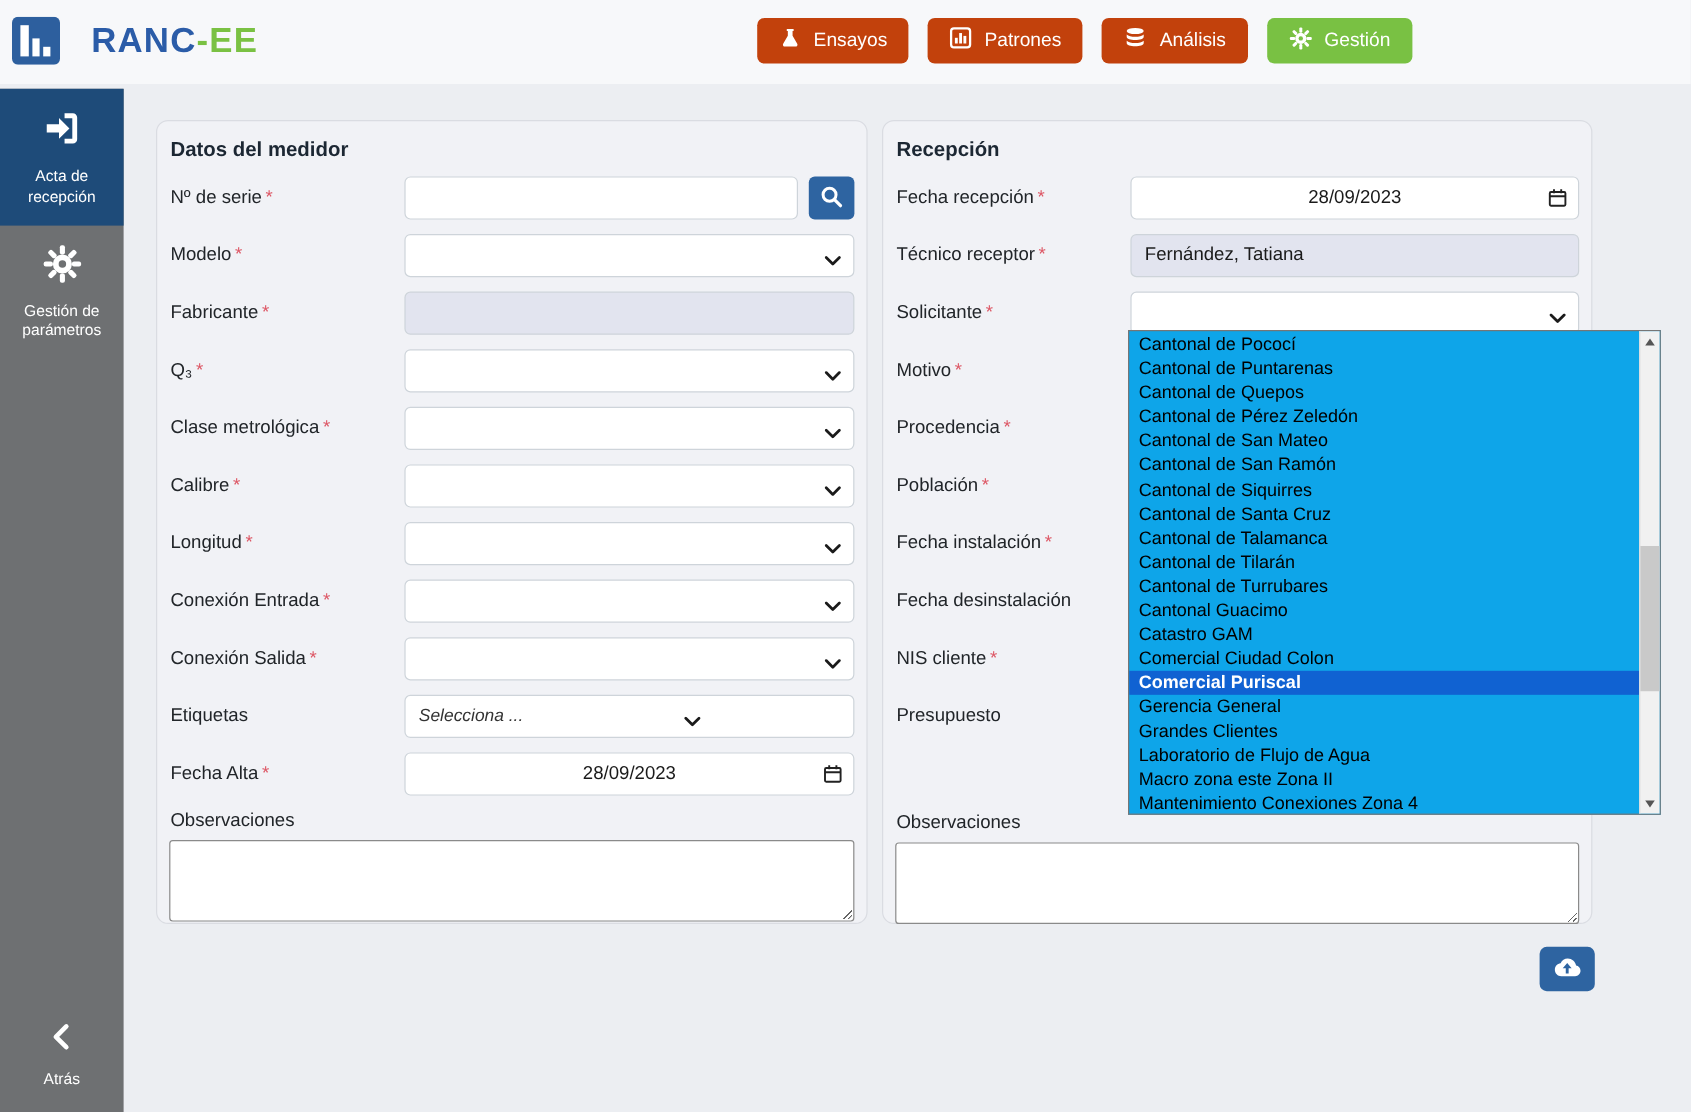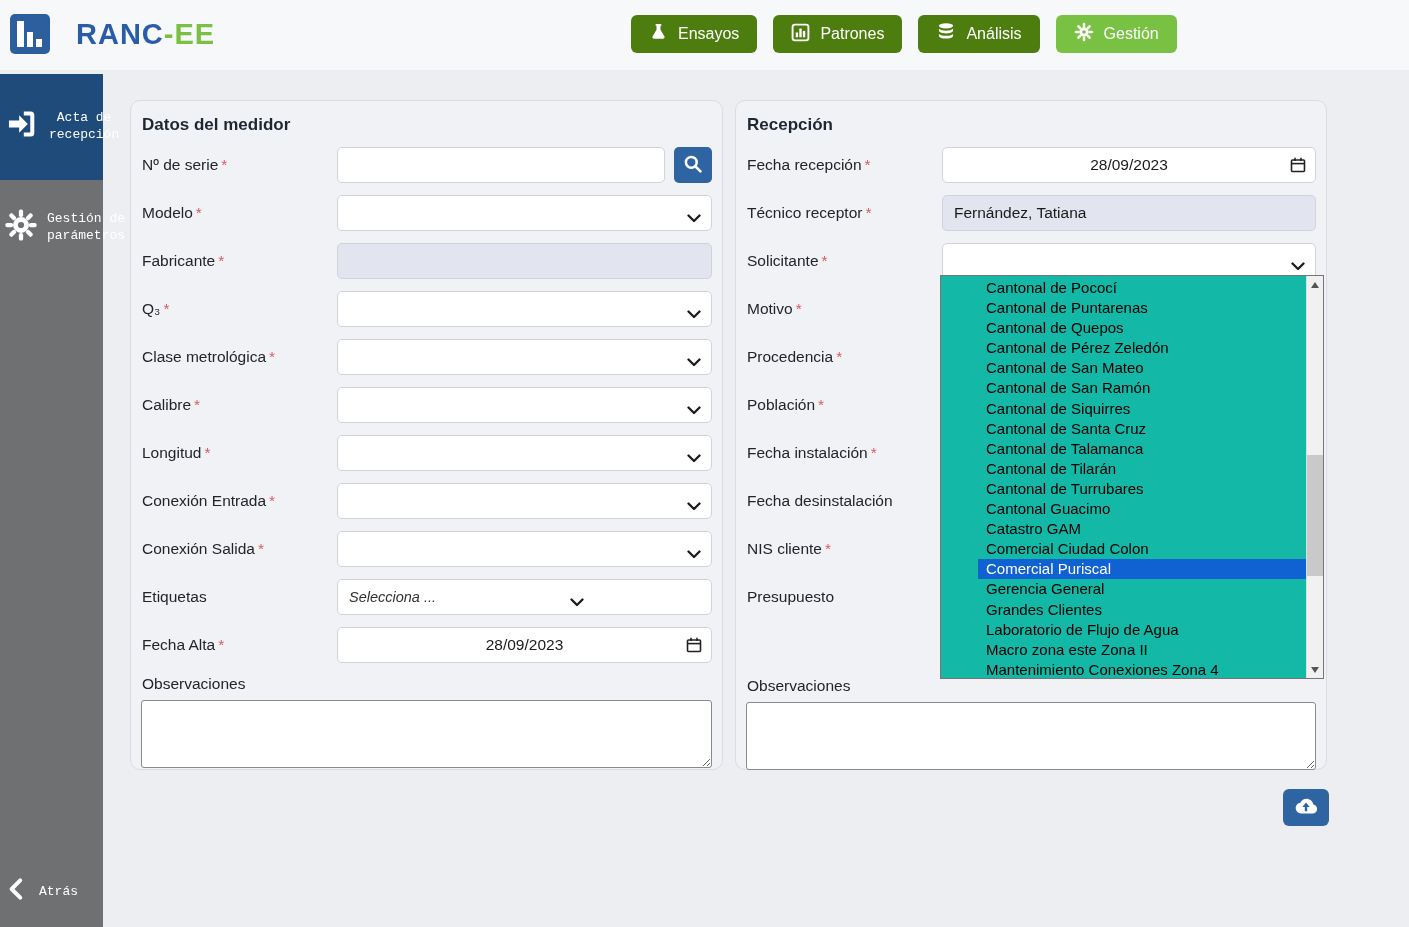--- a/index.html
+++ b/index.html
@@ -15,33 +15,33 @@
     position: absolute; top:0; left:0; width:1409px; height:70px;
     background:#f7f8fa;
   }
   .logo { position:absolute; left:10px; top:14px; display:flex; align-items:center; gap:26px; }
   .logo-text { font-size:29px; font-weight:bold; letter-spacing:1px; }
   .logo-blue { color:#2b5ca8; }
   .logo-green { color:#7ac143; }
   .topnav { position:absolute; left:631px; top:15px; display:flex; gap:16px; }
   .navbtn {
     display:flex; align-items:center; gap:10px; height:38px;
-    padding:0 18px; border-radius:6px; background:#4d7c0f; color:#fff;
+    padding:0 18px; border-radius:6px; background:#c2410c; color:#fff;
     font-size:16px; border:none; cursor:pointer; font-family:inherit;
   }
   .navbtn.active { background:#79c143; }
   
   .sidebar {
     position:absolute; left:0; top:74px; width:103px; height:853px;
     background:#6e7072;
   }
   .side-item {
-    display:flex; flex-direction:row; align-items:center; justify-content:flex-start;
+    display:flex; flex-direction:column; align-items:center; justify-content:flex-start;
     gap:9px; padding:15px 4px; color:#fff; text-align:center;
-    font-size:13px; line-height:1.3; cursor:pointer;font-family:Liberation Mono, monospace;
+    font-size:13px; line-height:1.3; cursor:pointer;
   }
   .side-item.active { background:#1e4b79; min-height:106px; }
   .side-item.params { min-height:95px; }
   .side-back { position:absolute; bottom:4px; left:0; width:100%; }
   
   .panel {
     position:absolute; top:100px; height:670px;
     background:#f1f2f6; border:1px solid #dadce2; border-radius:10px;
     padding:12px 10px 6px 10px;
   }
@@ -71,29 +71,29 @@
     display:flex; align-items:center; justify-content:center; cursor:pointer; flex-shrink:0;
   }
   .placeholder-italic { font-style:italic; color:#333; font-size:14.5px; }
   .obs-label { font-size:15.5px; height:20px; margin:2px 0 5px 1px; }
   textarea.obs {
     width:100%; height:68px; background:#fff; border:1px solid #8a8a8a;
     border-radius:3px; resize:vertical; font-family:inherit; font-size:14px; padding:5px 8px;
   }
   
   .listbox {
-    position:absolute; left:204px; top:174px; width:384px; height:404px;
-    background:#14b8a6; border:1px solid #767676; z-index:10; display:flex;padding-left:37px;
+    position:absolute; left:204px; top:174px; width:444px; height:404px;
+    background:#0ea5e9; border:1px solid #767676; z-index:10; display:flex;
   }
   .opts { flex:1; overflow:hidden; padding-top:2px; }
   .opt {
     height:20.1px; line-height:20.1px; font-size:15px; color:#000;
     padding-left:8px; white-space:nowrap; cursor:default;
   }
-  .opt.selected { background:#1062d2; color:#fff; }
+  .opt.selected { background:#1062d2; color:#fff;font-weight:bold; }
   .sb { width:17px; background:#f1f1f1; border-left:1px solid #dedede; display:flex; flex-direction:column; }
   .sb-btn { height:17px; display:flex; align-items:center; justify-content:center; flex-shrink:0; }
   .tri-up { width:0;height:0;border-left:4px solid transparent;border-right:4px solid transparent;border-bottom:6px solid #555; }
   .tri-down { width:0;height:0;border-left:4px solid transparent;border-right:4px solid transparent;border-top:6px solid #555; }
   .sb-track { flex:1; position:relative; }
   .sb-thumb { position:absolute; left:0; width:100%; top:44%; height:33%; background:#c9c9c9; }
   
   .upload-btn {
     position:absolute; left:1283px; top:789px; width:46px; height:37px;
     background:#2e64a1; border:none; border-radius:6px; cursor:pointer;

